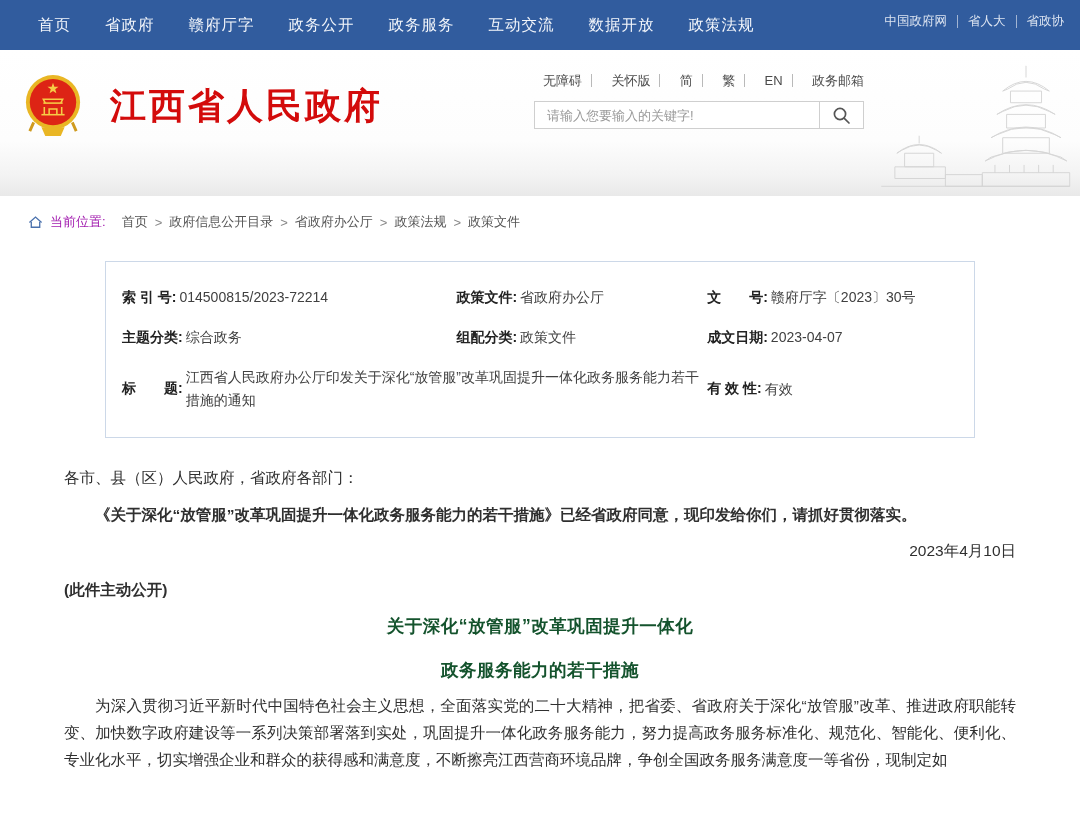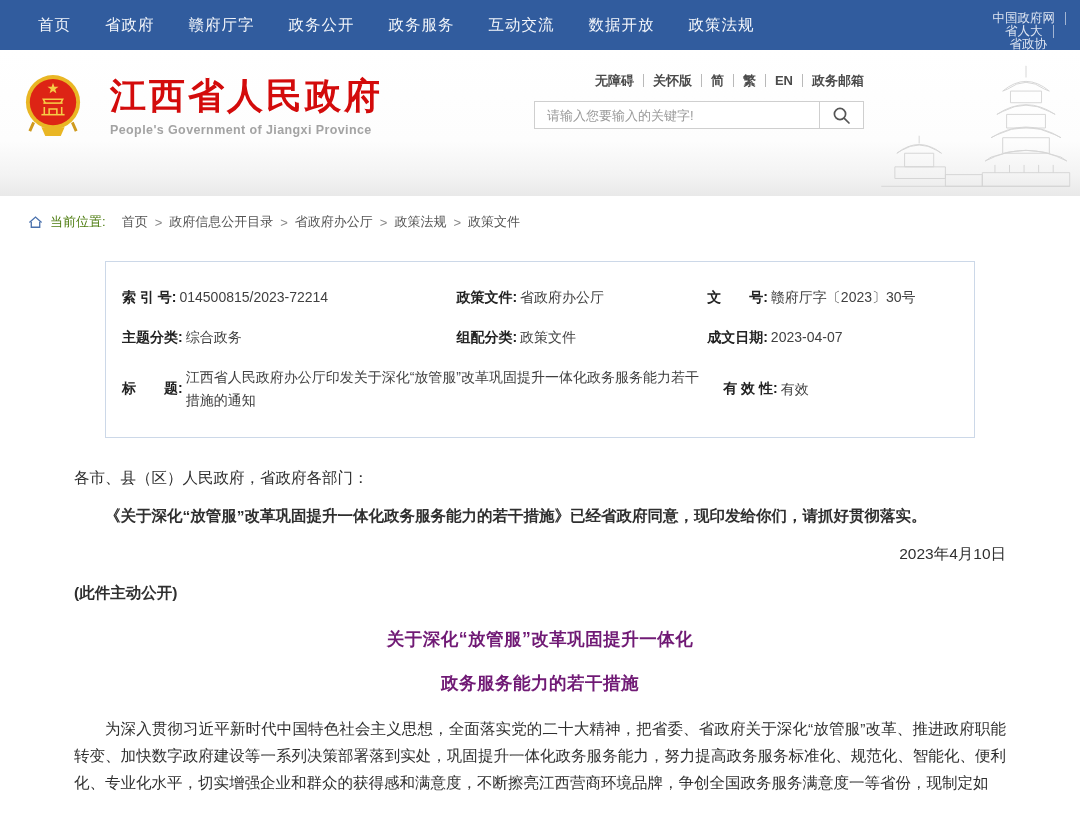--- a/index.html
+++ b/index.html
@@ -11,37 +11,37 @@
   
   .topnav {
     height:50px; background:#315c9e; display:flex; align-items:center;
     padding:0 18px 0 38px; position:relative;
   }
   .nav-items { display:flex; align-items:center; gap:34px; }
   .nav-items a {
     color:#f3f6fb; font-size:15.5px; text-decoration:none; letter-spacing:1px;
     white-space:nowrap; cursor:pointer;
   }
-  .nav-right { position:absolute; right:14px; top:12px; height:42px; display:flex; align-items:center;flex-direction:column; }
+  .nav-right { position:absolute; right:14px; top:0; height:42px; display:flex; align-items:center; }
   .nav-right a {
     color:#dce4f1; font-size:12.5px; text-decoration:none; padding:0 10px; cursor:pointer;
     border-right:1px solid rgba(255,255,255,.55); line-height:13px; white-space:nowrap;
   }
   .nav-right a:last-child { border-right:none; padding-right:2px; }
   
   .site-header {
     height:146px; position:relative;
     background:linear-gradient(180deg,#ffffff 0%,#fdfdfd 62%,#f3f3f3 86%,#e9e9e9 100%);
   }
   .brand { position:absolute; left:24px; top:24px; display:flex; align-items:center; gap:28px; }
   .emblem { width:58px; height:64px; }
   .site-name { font-size:36px; font-weight:700; color:#d30b0b; letter-spacing:3px; line-height:42px; }
   .site-name-en { font-size:12.5px; font-weight:700; color:#a3a3a3; letter-spacing:.4px; margin-top:6px; }
   .header-right { position:absolute; right:216px; top:24px; width:330px; }
-  .utility-links { display:flex; justify-content:flex-end;font-weight:bold; }
+  .utility-links { display:flex; justify-content:space-between; }
   .utility-links a {
     font-size:13px; color:#4a4a4a; text-decoration:none; padding:0 9px; cursor:pointer;
     border-right:1px solid #b9b9b9; line-height:13px; white-space:nowrap;
   }
   .utility-links a:last-child { border-right:none; padding-right:0; }
   .search-box {
     margin-top:14px; height:28px; border:1px solid #cfcfcf; background:#fff;
     display:flex; align-items:stretch;
   }
   .search-box input {
@@ -53,46 +53,46 @@
     width:44px; border:none; border-left:1px solid #cfcfcf; background:#fff;
     display:flex; align-items:center; justify-content:center; cursor:pointer;
   }
   .pavilion { position:absolute; right:2px; bottom:0; width:205px; height:136px; }
   
   .breadcrumb {
     display:flex; align-items:center; padding:17px 0 12px 28px;
     font-size:13px; color:#555;
   }
   .breadcrumb .home-ic { margin-right:7px; display:flex; }
-  .breadcrumb .bc-label { margin-right:16px; color:#4d7c0f; }
+  .breadcrumb .bc-label { margin-right:16px; color:#a21caf; }
   .breadcrumb a { color:#555; text-decoration:none; cursor:pointer; }
   .breadcrumb .sep { margin:0 7px; color:#888; }
   
   .meta-card {
     width:870px; margin:18px auto 0; border:1px solid #ccd8e8; background:#fff;
     padding:24px 16px 8px; font-size:14px;
   }
   .meta-row { display:grid; grid-template-columns:40% 30% 30%; margin-bottom:17px; }
-  .meta-row.row3 { grid-template-columns:70% 30%;gap:16px; }
+  .meta-row.row3 { grid-template-columns:70% 30%; }
   .meta-cell { display:flex; align-items:center; }
   .ml { font-weight:700; color:#222; white-space:pre; margin-right:3px; flex:none; }
   .mv { color:#404040; line-height:1.65; }
   
   .doc-title {
     margin:32px 66px 0; text-align:center; font-size:21px; font-weight:700;
     color:#151515; line-height:44px; letter-spacing:.5px;
   }
   .doc-title span { display:block; }
   .doc-body { margin:26px 64px 0; font-size:15.5px; color:#2f2f2f; line-height:28px; }
-  .doc-body p { margin:10px; }
+  .doc-body p { margin:0; }
   .p-notice { text-indent:2em; margin-top:9px !important;font-weight:bold; }
   .p-date { text-align:right; margin-top:8px !important; }
   .p-note { margin-top:11px !important;font-weight:bold; }
   .sub-title {
-    text-align:center; font-size:17.5px; font-weight:700; color:#701a75;
+    text-align:center; font-size:17.5px; font-weight:700; color:#14532d;
     line-height:44px; margin:0; letter-spacing:.5px;
   }
   .sub-title span { display:block; }
   .p-body { text-indent:2em; text-align:justify; line-height:27px; }
 </style>
 </head>
 <body>
 
 <nav class="topnav">
   <div class="nav-items">
@@ -123,21 +123,20 @@
         <path d="M22 30 l-2 -4 h20 l-2 4"></path>
         <path d="M18 42 h24"></path>
         <path d="M21 42 v-8 M39 42 v-8"></path>
         <path d="M26 42 v-6 h8 v6"></path>
       </g>
       <path d="M18 55 h24 l-4 9 h-16 z" fill="#e9b624"></path>
       <path d="M10 50 l-4 9 M50 50 l4 9" stroke="#cf9a1d" stroke-width="3" fill="none"></path>
     </svg>
     <div>
       <div class="site-name">江西省人民政府</div>
-      <div class="site-name-en">People's Government of Jiangxi Province</div>
     </div>
   </div>
 
   <div class="header-right">
     <div class="utility-links">
       <a>无障碍</a>
       <a>关怀版</a>
       <a>简</a>
       <a>繁</a>
       <a>EN</a>

